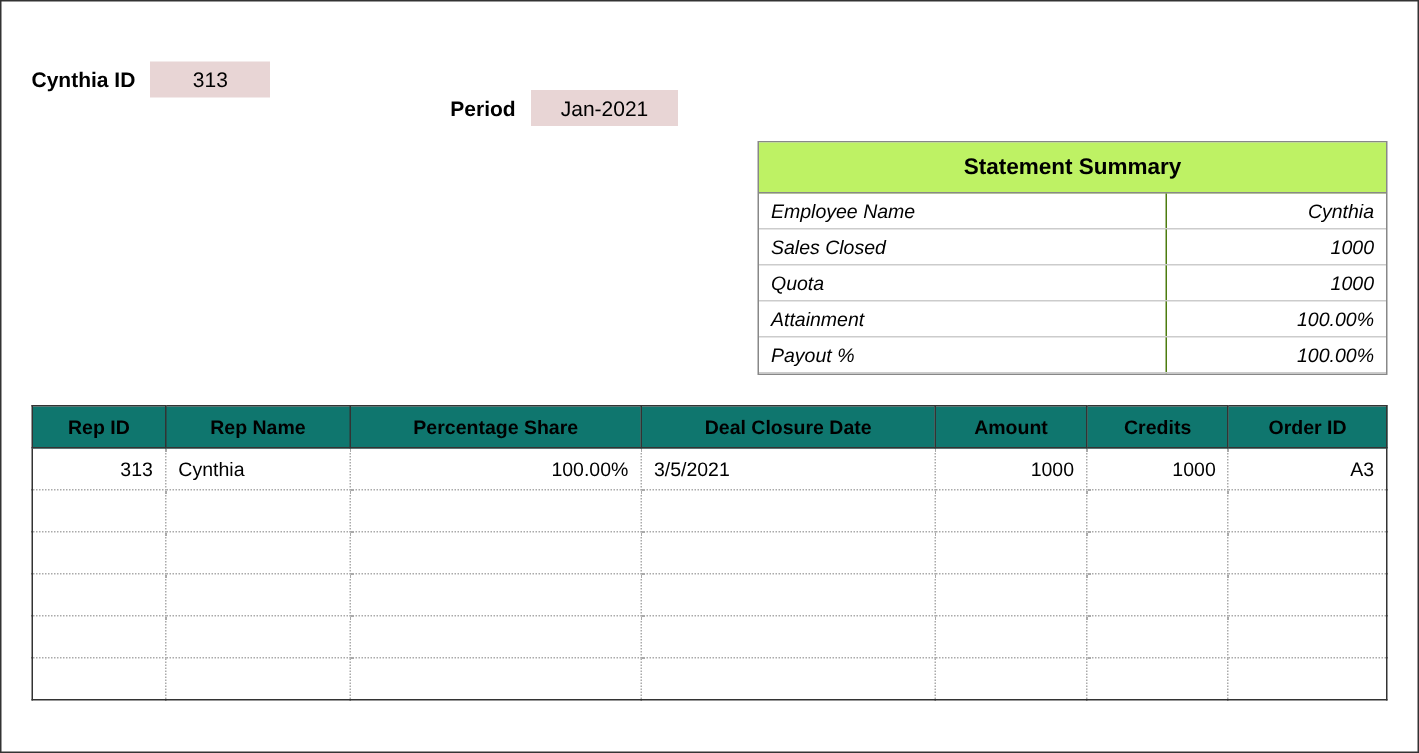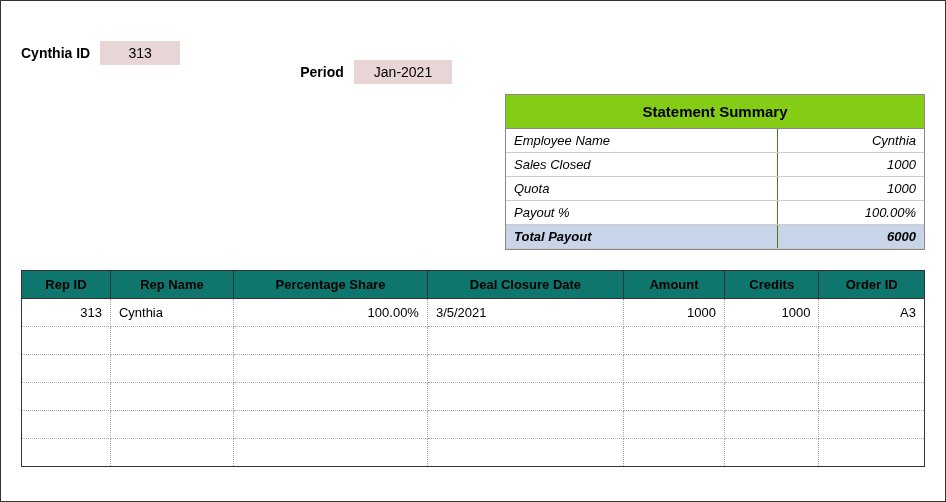--- a/index.html
+++ b/index.html
@@ -28,21 +28,21 @@
     }
 
     
     .summary-section {
       margin-left: auto;
       width: 420px;
       border: 1px solid #888;
     }
 
     .summary-title {
-      background: #84cc16;
+      background: #bef264;
       text-align: center;
       font-weight: bold;
       font-size: 15px;
       padding: 8px;
       border-bottom: 1px solid #888;
     }
 
     .summary-table {
       width: 100%;
       border-collapse: collapse;
@@ -142,26 +142,26 @@
     </tr>
           <tr>
       <td>Sales Closed</td>
       <td>1000</td>
     </tr>
           <tr>
       <td>Quota</td>
       <td>1000</td>
     </tr>
           <tr>
+      <td>Attainment</td>
+      <td>100.00%</td>
+    </tr>
+          <tr>
       <td>Payout %</td>
       <td>100.00%</td>
-    </tr>
-          <tr class="total-row">
-      <td>Total Payout</td>
-      <td>6000</td>
     </tr>
         </tbody>
     </table>
   </div>
 </div>
 
 <div class="bottom-section">
   <table class="data-table">
     <thead id="data-thead">
         <tr>

